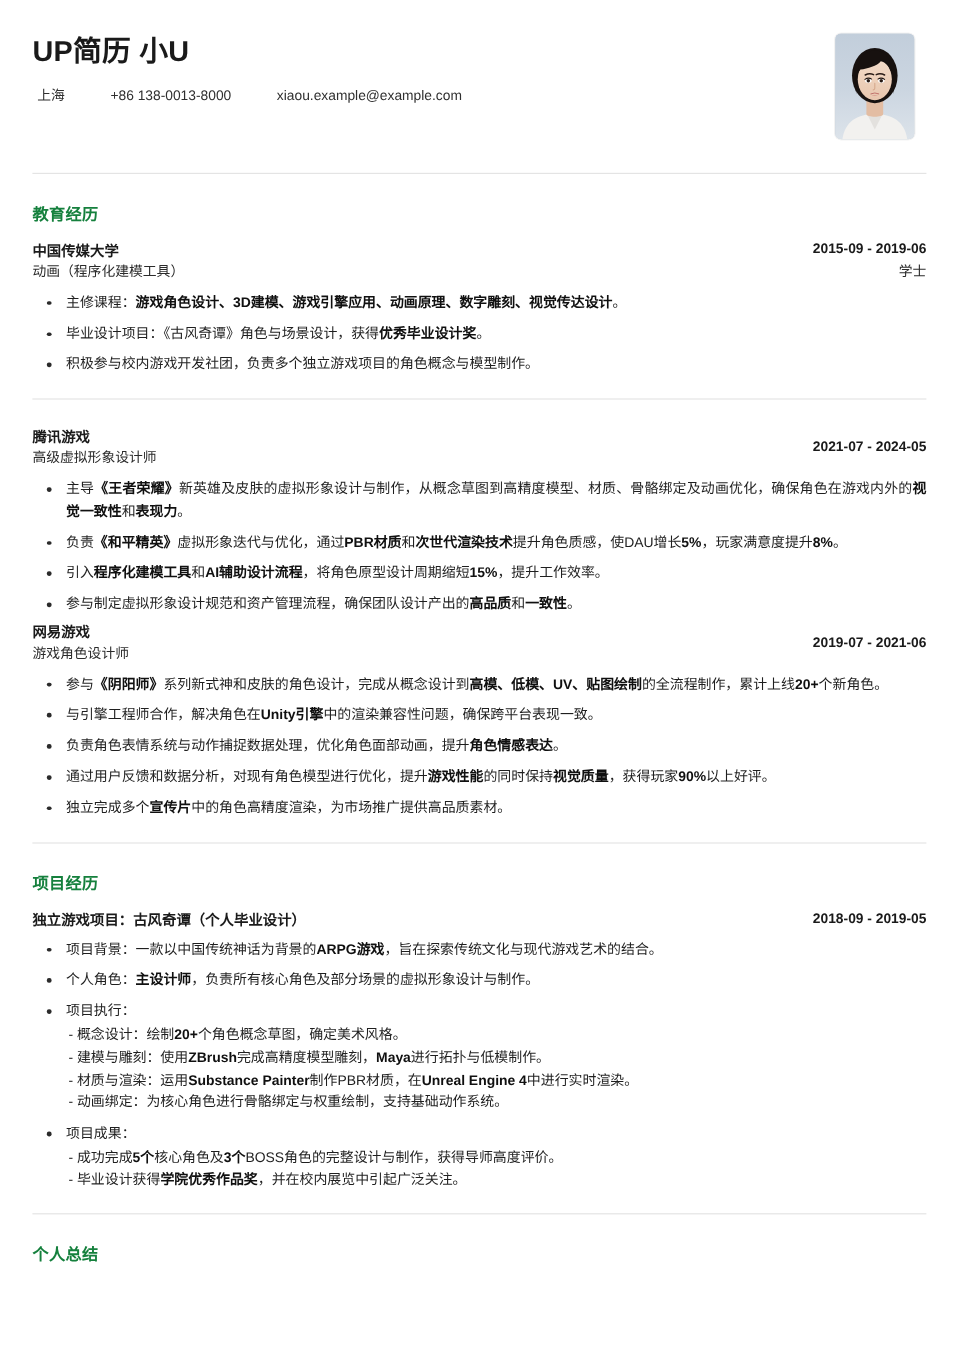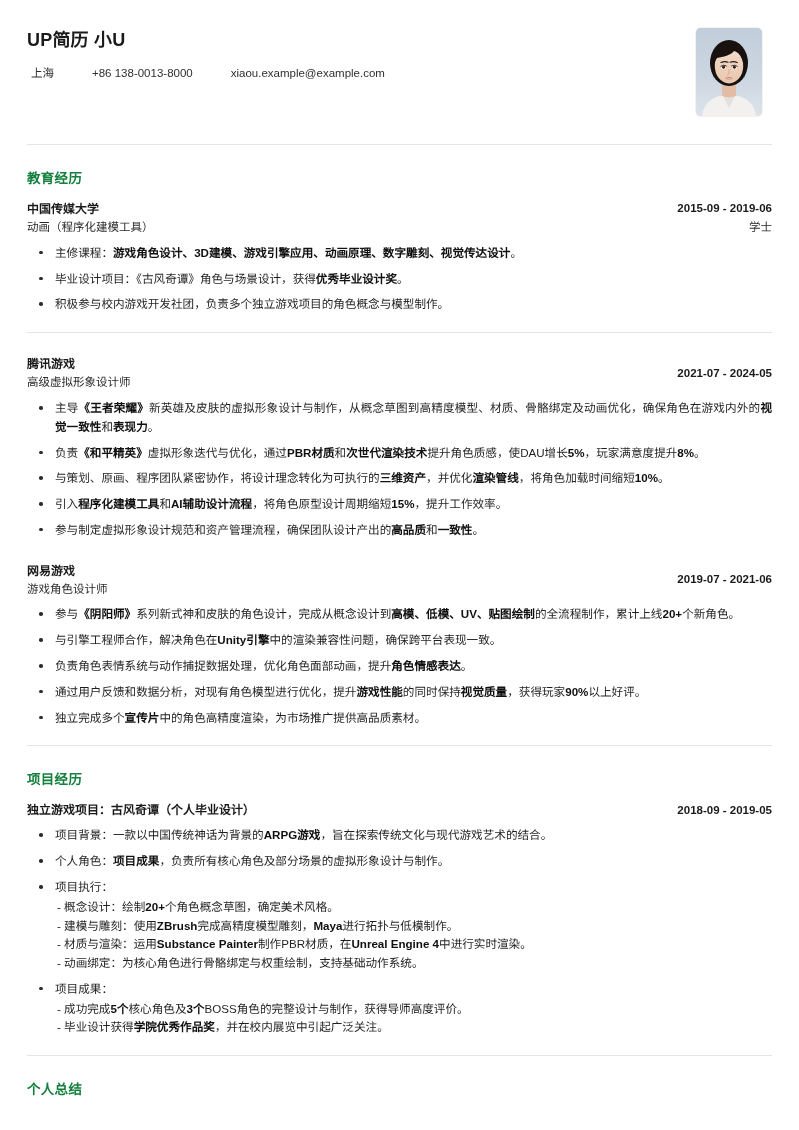--- a/index.html
+++ b/index.html
@@ -26,21 +26,21 @@
   
   .header {
     display: flex;
     align-items: flex-start;
     justify-content: space-between;
     padding-top: 6px;
     padding-bottom: 10px;
   }
   .header-left { flex: 1 1 auto; min-width: 0; padding-top: 2px;}
   .name {
-    font-size: 18px;
+    font-size: 24px;
     font-weight: 700;
     letter-spacing: 0.2px;
     line-height: 1.2;
     margin: 0 0 13px 0;
     color: #1a1a1a;
   }
   .contact-row {
     display: flex;
     align-items: center;
     gap: 12px;
@@ -231,34 +231,33 @@
           <li>主修课程：<b>游戏角色设计、3D建模、游戏引擎应用、动画原理、数字雕刻、视觉传达设计</b>。</li>
           <li>毕业设计项目：《古风奇谭》角色与场景设计，获得<b>优秀毕业设计奖</b>。</li>
           <li>积极参与校内游戏开发社团，负责多个独立游戏项目的角色概念与模型制作。</li>
         </ul>
     </div>
   </section>
 
   <div class="section-divider"></div>
   <section class="section">
 
-    <div class="entry" style="margin-bottom:22px;">
+    <div class="entry" style="margin-bottom:4px;">
       <div class="entry-head">
         <div class="entry-head-left">
           <div class="org">腾讯游戏</div>
           <div class="role">高级虚拟形象设计师</div>
         </div>
         <div class="entry-head-right">
           <div class="date">2021-07 - 2024-05</div>
         </div>
       </div>
       <ul class="bullets">
           <li>主导<b>《王者荣耀》</b>新英雄及皮肤的虚拟形象设计与制作，从概念草图到高精度模型、材质、骨骼绑定及动画优化，确保角色在游戏内外的<b>视觉一致性</b>和<b>表现力</b>。</li>
           <li>负责<b>《和平精英》</b>虚拟形象迭代与优化，通过<b>PBR材质</b>和<b>次世代渲染技术</b>提升角色质感，使DAU增长<b>5%</b>，玩家满意度提升<b>8%</b>。</li>
-          <li>与策划、原画、程序团队紧密协作，将设计理念转化为可执行的<b>三维资产</b>，并优化<b>渲染管线</b>，将角色加载时间缩短<b>10%</b>。</li>
           <li>引入<b>程序化建模工具</b>和<b>AI辅助设计流程</b>，将角色原型设计周期缩短<b>15%</b>，提升工作效率。</li>
           <li>参与制定虚拟形象设计规范和资产管理流程，确保团队设计产出的<b>高品质</b>和<b>一致性</b>。</li>
         </ul>
     </div>
 
     <div class="entry">
       <div class="entry-head">
         <div class="entry-head-left">
           <div class="org">网易游戏</div>
           <div class="role">游戏角色设计师</div>
@@ -284,21 +283,21 @@
       <div class="entry-head">
         <div class="entry-head-left">
           <div class="org">独立游戏项目：古风奇谭（个人毕业设计）</div>
         </div>
         <div class="entry-head-right">
           <div class="date">2018-09 - 2019-05</div>
         </div>
       </div>
       <ul class="bullets">
           <li>项目背景：一款以中国传统神话为背景的<b>ARPG游戏</b>，旨在探索传统文化与现代游戏艺术的结合。</li>
-          <li>个人角色：<b>项目成果</b>，负责所有核心角色及部分场景的虚拟形象设计与制作。</li>
+          <li>个人角色：<b>主设计师</b>，负责所有核心角色及部分场景的虚拟形象设计与制作。</li>
           <li>
             <div>项目执行：</div>
             <div class="sub-lines">
               <div class="sub-line">- 概念设计：绘制<b>20+</b>个角色概念草图，确定美术风格。</div>
               <div class="sub-line">- 建模与雕刻：使用<b>ZBrush</b>完成高精度模型雕刻，<b>Maya</b>进行拓扑与低模制作。</div>
               <div class="sub-line">- 材质与渲染：运用<b>Substance Painter</b>制作PBR材质，在<b>Unreal Engine 4</b>中进行实时渲染。</div>
               <div class="sub-line">- 动画绑定：为核心角色进行骨骼绑定与权重绘制，支持基础动作系统。</div>
             </div>
           </li>
           <li>

